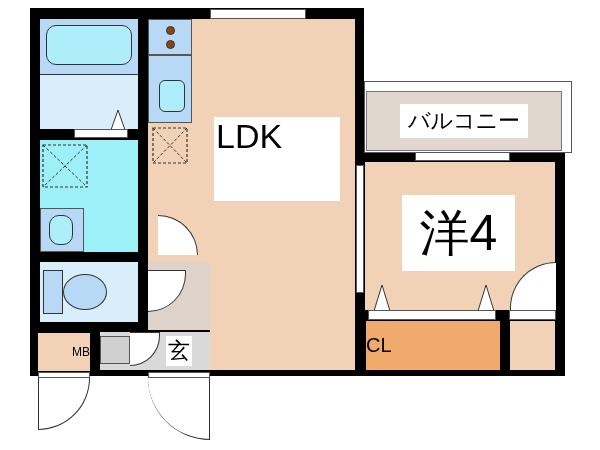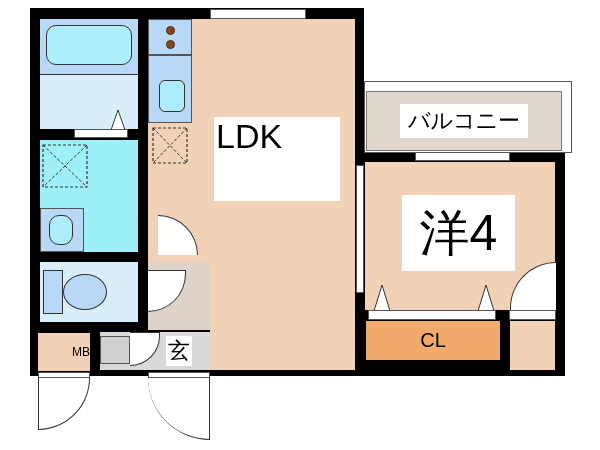--- a/index.html
+++ b/index.html
@@ -104,18 +104,18 @@
   <span style="font-size:50px;">洋</span>
   <span style="font-size:50px;">4</span>
 </div>
 <svg class="abs" style="left:372px;top:284px;" width="20" height="28">
     <polygon points="10,1 2,27 18,27" fill="#fff" stroke="#333"></polygon>
   </svg>
 <svg class="abs" style="left:476px;top:284px;" width="20" height="28">
     <polygon points="10,1 2,27 18,27" fill="#fff" stroke="#333"></polygon>
   </svg>
 <div class="abs" style="left:368px;top:310px;width:128px;height:10px;background:#fff;border:1px solid #555;"></div>
-<div class="abs room-cl" style="left:366px;top:321px;width:134px;height:39px;display:flex;align-items:center;justify-content:center;">
+<div class="abs room-cl" style="left:366px;top:321px;width:134px;height:49px;display:flex;align-items:center;">
   <span style="font-size:20px;">CL</span>
 </div>
 <div class="abs" style="left:510px;top:262px;width:46px;height:48px;border:1px solid #333;border-right:none;border-bottom:none;border-radius:46px 0 0 0;background:#fff;"></div>
 <div class="abs" style="left:509px;top:310px;width:47px;height:10px;background:#fff;border:1px solid #555;"></div>
 <div class="abs room-west" style="left:510px;top:321px;width:45px;height:49px;"></div>
 
 </body></html>

